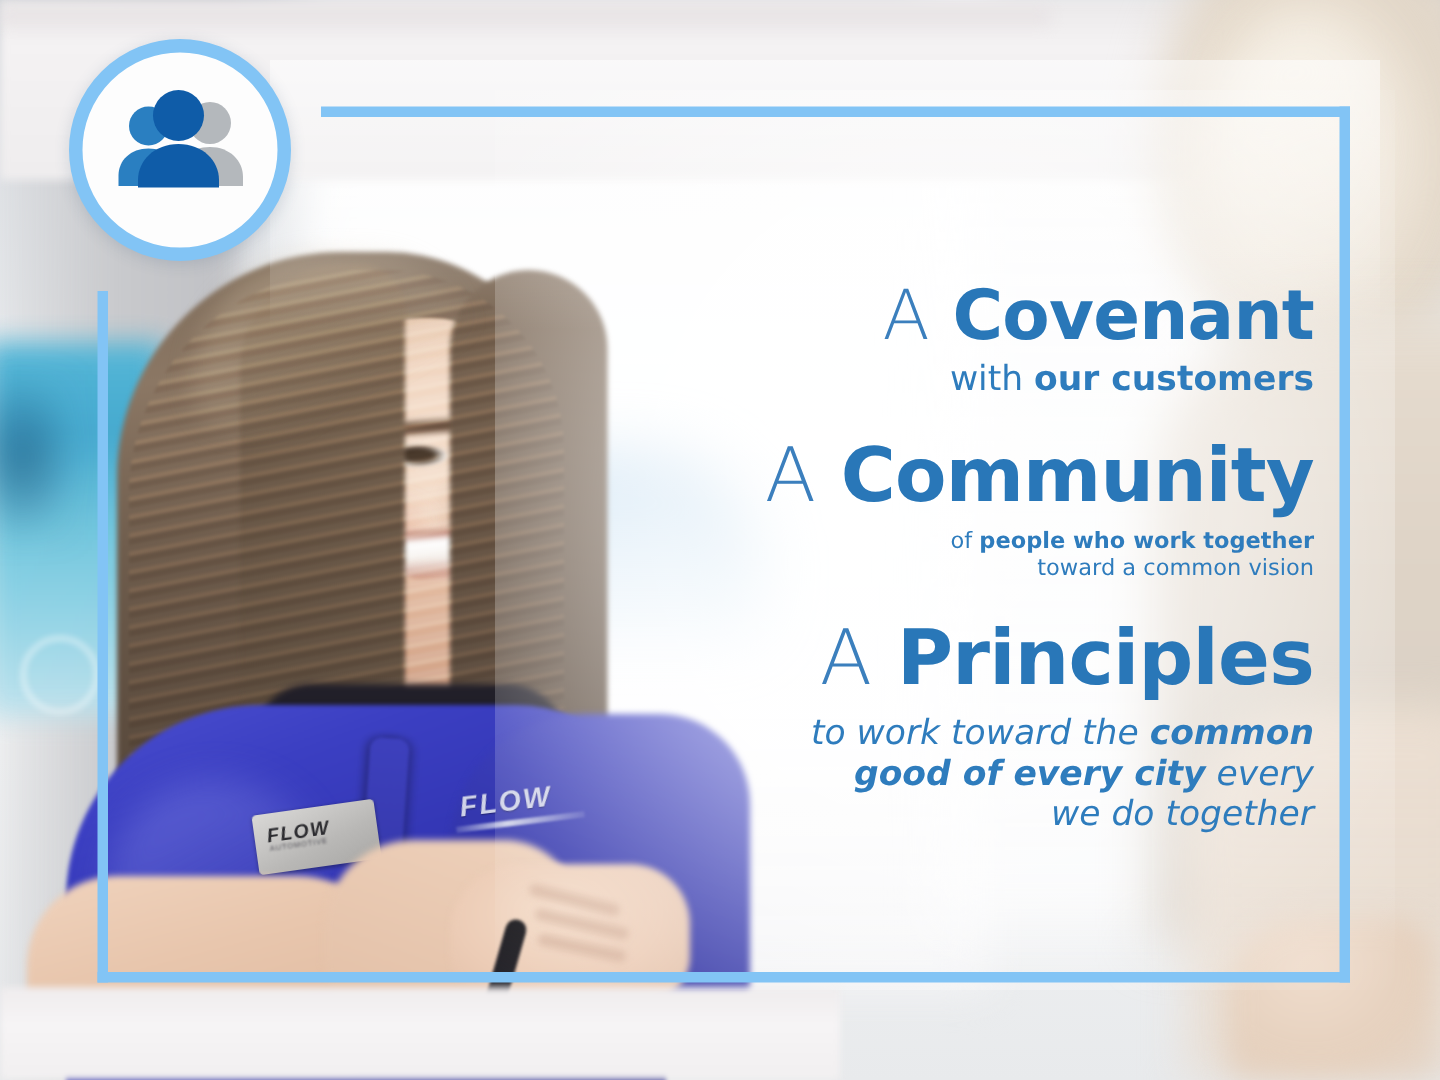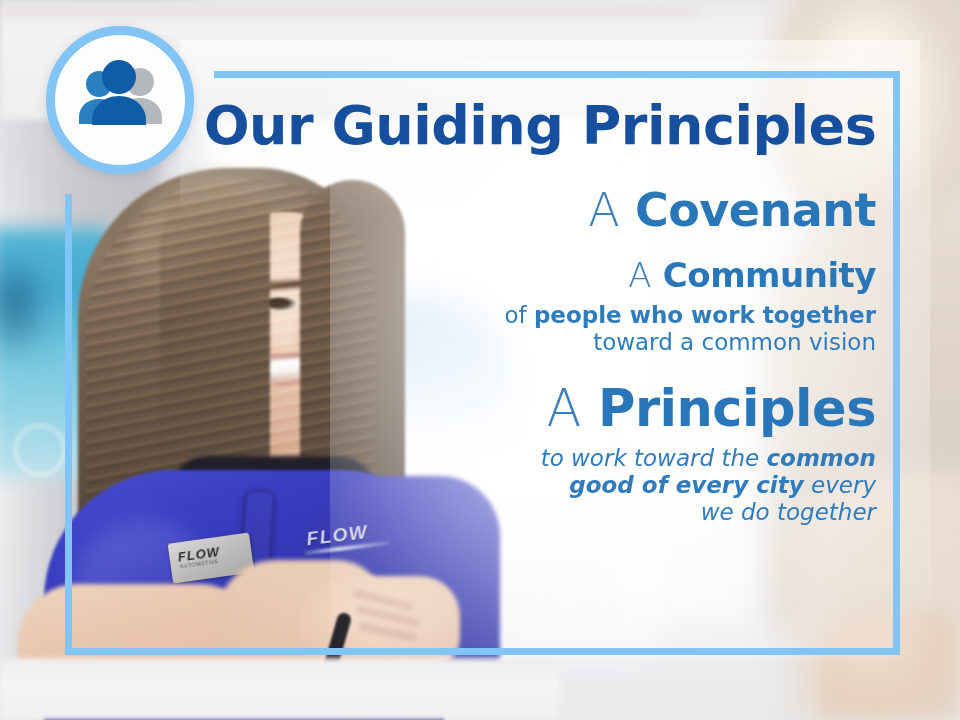--- a/index.html
+++ b/index.html
@@ -399,22 +399,22 @@
     font-weight: 400;
     line-height: 1.18;
     white-space: nowrap;
   }
   .p-sub b { font-weight: 700; }
 
   
   #block-covenant  .p-title { font-size: 46px; }
   #block-covenant  .p-sub   { font-size: 23px; margin-top: 6px; }
 
-  #block-community .p-title { font-size: 34px; }
-  #block-community .p-sub   { font-size: 23px; margin-top: 8px; }
+  #block-community .p-title { font-size: 50px; }
+  #block-community .p-sub   { font-size: 15px; margin-top: 8px; }
 
   #block-commitment .p-title { font-size: 51px; }
   #block-commitment .p-sub   { font-size: 23px; margin-top: 9px; font-style: italic; }
 
   #block-covenant  { margin-bottom: 24px; }
   #block-community { margin-bottom: 26px; }
 </style>
 </head>
 <body>
 
@@ -488,29 +488,29 @@
     <circle cx="70" cy="26" r="14" fill="#B4B8BC"></circle>
     <path d="M70 42c-13 0-22 9-22 20v6h44v-6c0-11-9-20-22-20z" fill="#B4B8BC"></path>
 
     <circle cx="29" cy="28" r="13" fill="#2A7FC1"></circle>
     <path d="M29 43C17 43 9 51 9 61v7h40v-7c0-10-8-18-20-18z" fill="#2A7FC1"></path>
 
     <circle cx="49" cy="21" r="17" fill="#0F5CA8"></circle>
     <path d="M49 40c-16 0-27 11-27 24v5h54v-5c0-13-11-24-27-24z" fill="#0F5CA8"></path>
   </svg>
 
-  <div class="headline">Our Guiding Principles</div>
 
   <div class="principles">
 
     <div class="p-block" id="block-covenant">
       <div class="p-title">
         <span class="art">A</span>
         <span class="word">Covenant</span>
       </div>
+      <div class="p-sub"><span>with </span><b>our customers</b></div>
     </div>
 
     <div class="p-block" id="block-community">
       <div class="p-title">
         <span class="art">A</span>
         <span class="word">Community</span>
       </div>
       <div class="p-sub"><span>of </span><b>people who work together</b><br><span>toward a common vision</span></div>
     </div>
 

